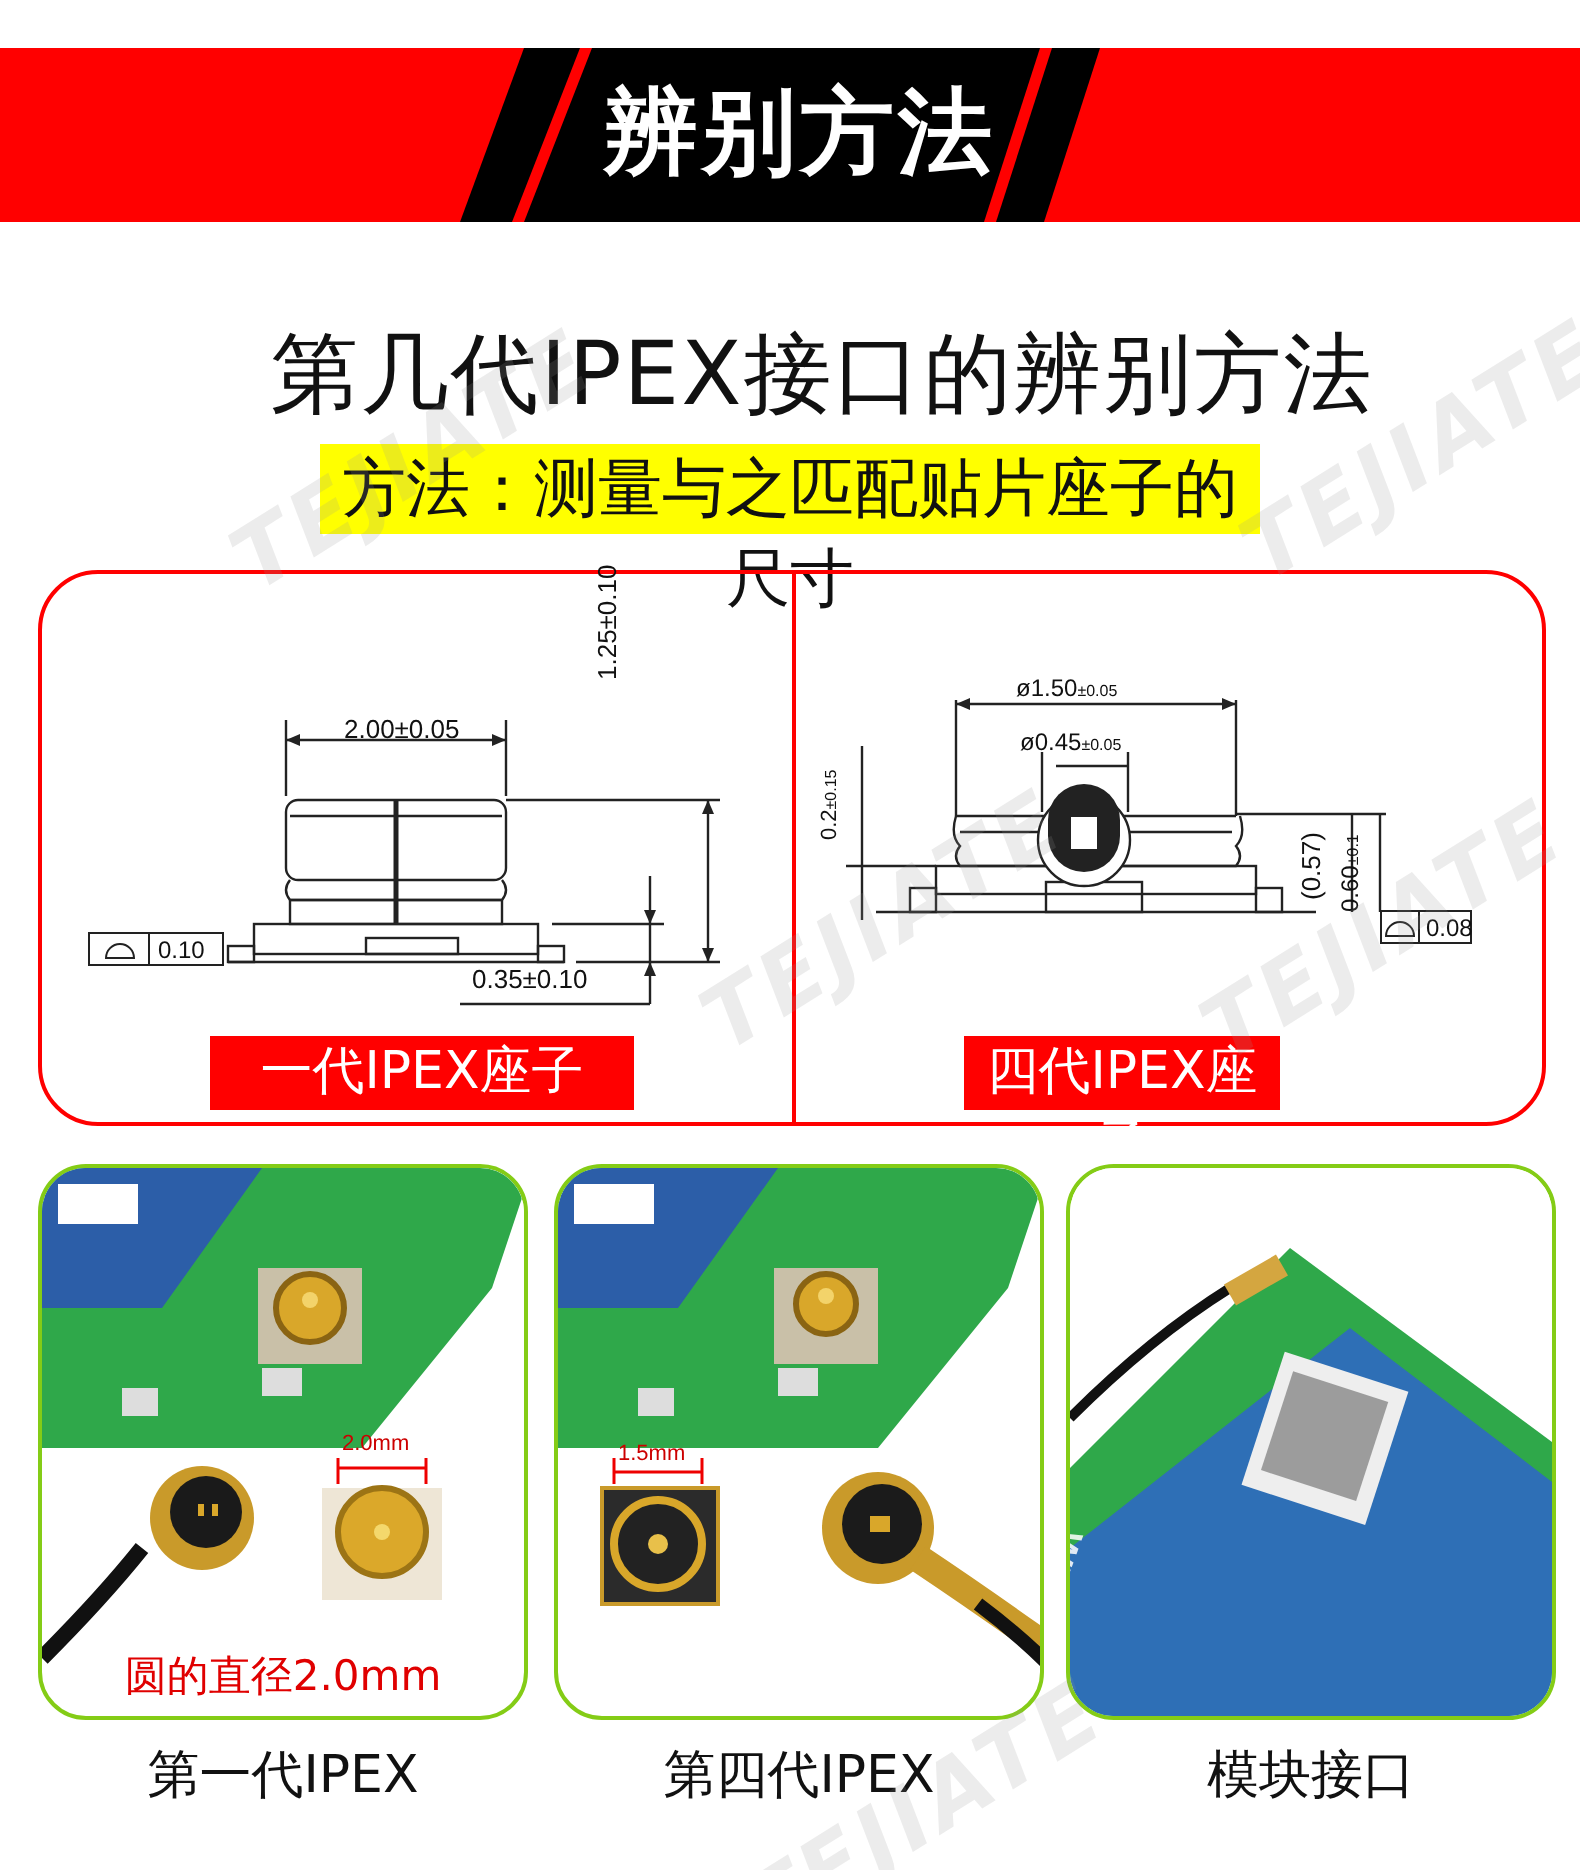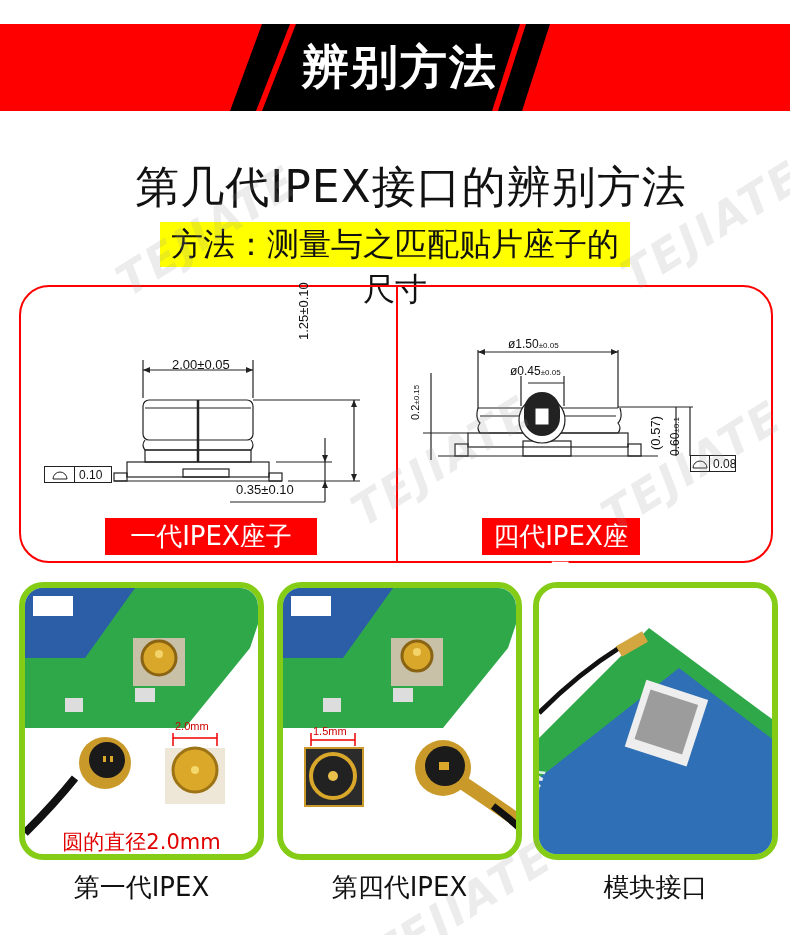--- a/index.html
+++ b/index.html
@@ -12,21 +12,21 @@
   .main-title{left:16px;top:158px;width:790px;text-align:center;font-size:44px;color:#111;letter-spacing:1px}
   .subtitle{left:160px;top:222px;width:470px;height:45px;background:#ffff00;text-align:center;font-size:32px;line-height:45px;color:#111}
   
   .panel{left:19px;top:285px;width:754px;height:278px;border:2px solid #ff0000;border-radius:30px}
   .panel-divider{left:396px;top:287px;width:2px;height:274px;background:#ff0000}
   .red-label{height:37px;background:#ff0000;color:#fff;font-size:26px;line-height:37px;text-align:center}
   .dim{font-family:"Liberation Sans",sans-serif;font-size:13px;color:#111;white-space:nowrap}
   .dim small{font-size:8px}
   .flat-box{border:1px solid #222;height:17px;display:flex;align-items:center;font-family:"Liberation Sans",sans-serif;font-size:12px;background:#fff}
   
-  .card{top:582px;width:245px;height:278px;border:6px solid #84cc16;border-radius:24px;overflow:hidden;background:#fff}
+  .card{top:582px;width:245px;height:278px;border:2px solid #84cc16;border-radius:24px;overflow:hidden;background:#fff}
   .card-caption{left:0;width:100%;text-align:center;color:#e00000;font-size:21px}
   .bottom-label{top:870px;font-size:26px;color:#111;text-align:center}
   .wm{color:rgba(150,150,150,0.18);font-size:44px;font-weight:bold;font-style:italic;transform:rotate(-32deg);letter-spacing:3px;white-space:nowrap;pointer-events:none}
 </style>
 </head>
 <body>
 
 <div class="abs banner"></div>
 <svg class="abs" style="left:0;top:24px" width="790" height="87">
   <polygon points="262,0 550,0 522,87 230,87" fill="#000"></polygon>

